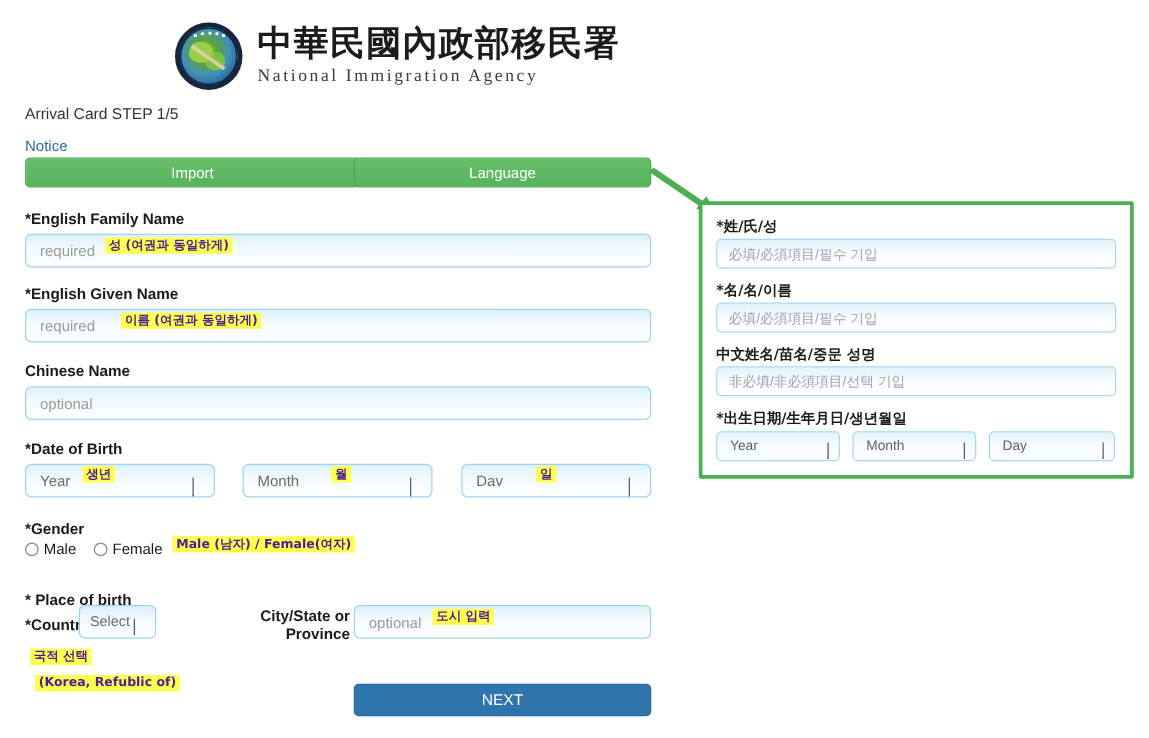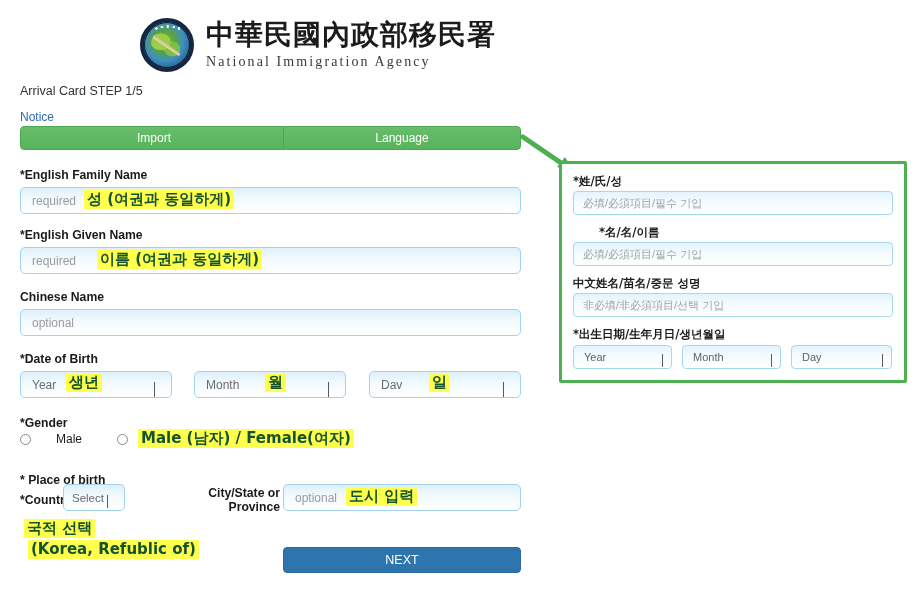--- a/index.html
+++ b/index.html
@@ -156,21 +156,21 @@
     width: 8px; height: 5px;
   }
   .caret-shape {
     width: 7px; height: 7px;
     border-right: 1.6px solid #5b5b5b;
     border-bottom: 1.6px solid #5b5b5b;
     transform: rotate(45deg) translate(-2px,-2px);
   }
 
   
-  .radio-row { position: absolute; left: 20px; top: 432px; display: flex; align-items: center; gap: 25px; }
+  .radio-row { position: absolute; left: 20px; top: 432px; display: flex; align-items: center; gap: 4px; }
   .radio {
     width: 11px; height: 11px;
     border: 1px solid #8a8a8a;
     border-radius: 50%;
     background: #ffffff;
     display: inline-block;
   }
   .radio-label { font-size: 12px; color: #1a1a1a; margin-right: 10px; }
 
   
@@ -186,24 +186,24 @@
     display: flex;
     align-items: center;
     justify-content: center;
     cursor: pointer;
   }
 
   
   .annot {
     position: absolute;
     background: #ffff4d;
-    color: #14532d;
+    color: #4c1d95;
     font-family: "DejaVu Sans", sans-serif;
     font-weight: bold;
-    font-size: 15px;
+    font-size: 10px;
     white-space: nowrap;
     line-height: 1.1;
     padding: 1px 3px;
     pointer-events: none;
   }
 
   
   #right-panel {
     position: absolute;
     left: 559px; top: 161px;
@@ -327,21 +327,21 @@
 
   <div class="tinput" style="left:283px; top:484px; width:238px;">optional</div>
   <div class="annot" style="left:346px; top:487px;">도시 입력</div>
 
   <div id="next-btn">NEXT</div>
 
   <div id="right-panel">
     <div class="rlabel" style="left:11px; top:10px;">*姓/氏/성</div>
     <div class="rinput" style="left:11px; top:27px; width:320px;">必填/必須項目/필수 기입</div>
 
-    <div class="rlabel" style="left:11px; top:61px;margin-left:26px;">*名/名/이름</div>
+    <div class="rlabel" style="left:11px; top:61px;">*名/名/이름</div>
     <div class="rinput" style="left:11px; top:78px; width:320px;">必填/必須項目/필수 기입</div>
 
     <div class="rlabel" style="left:11px; top:112px;">中文姓名/苗名/중문 성명</div>
     <div class="rinput" style="left:11px; top:129px; width:320px;">非必填/非必須項目/선택 기입</div>
 
     <div class="rlabel" style="left:11px; top:163px;">*出生日期/生年月日/생년월일</div>
 
     <div class="rsel" style="left:11px; top:181px; width:99px;">
       <span>Year</span>
       <span class="caret"><span class="caret-shape"></span></span>

